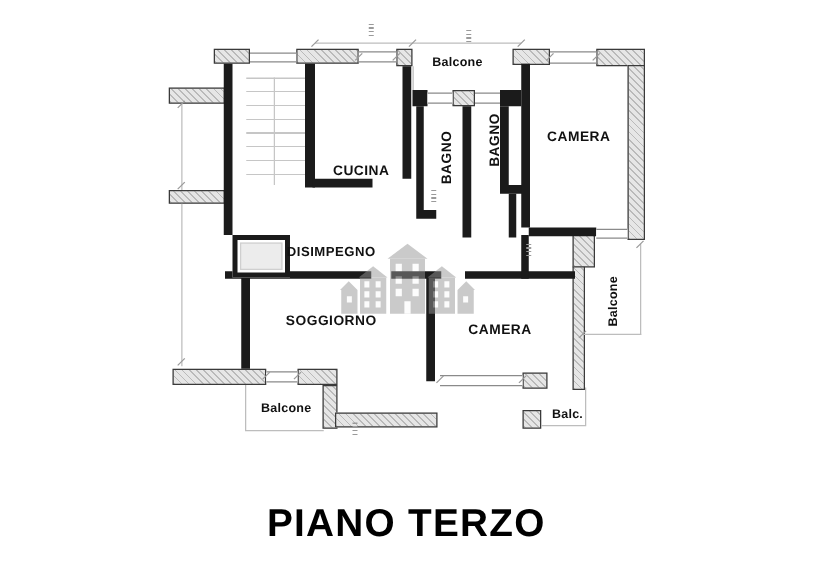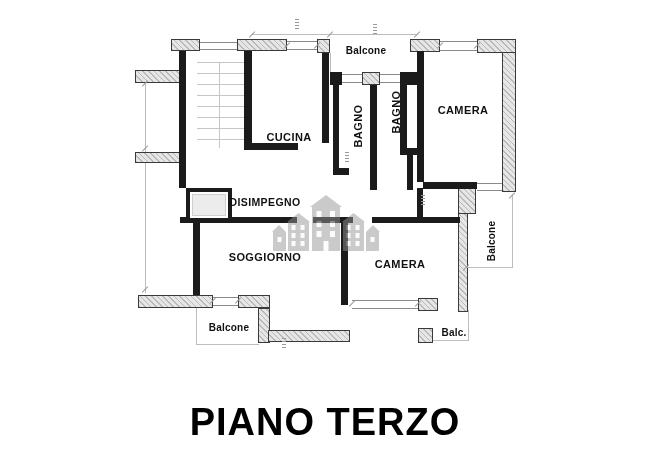--- a/index.html
+++ b/index.html
@@ -24,21 +24,21 @@
   .stairs-mid{position:absolute;left:22px;top:0;width:1px;height:100%;background:#c6c6c6;}
   .elevator{position:absolute;left:186px;top:188px;width:46px;height:34px;border:4px solid #1b1b1b;
             box-sizing:border-box;background:#ffffff;}
   .elevator-cab{position:absolute;left:2px;top:2px;right:2px;bottom:2px;background:#ececec;border:1px solid #cfcfcf;}
   .room-label{position:absolute;font-weight:bold;font-size:11px;color:#111;letter-spacing:.4px;
               transform:translate(-50%,-50%);white-space:nowrap;}
   .balc-label{font-size:10px;letter-spacing:.2px;}
   .rot{transform:translate(-50%,-50%) rotate(-90deg);}
   .watermark{position:absolute;left:272px;top:194px;width:108px;height:58px;opacity:.5;}
   .title{position:absolute;left:0;right:0;top:401px;text-align:center;font-weight:bold;
-         font-size:38px;letter-spacing:1px;color:#000;}
+         font-size:31px;letter-spacing:1px;color:#000;}
 </style>
 </head>
 <body>
 
 <div class="canvas">
 
   <div class="hw" style="left:171px;top:39px;width:29px;height:12px;"></div>
   <div class="hw" style="left:237px;top:39px;width:50px;height:12px;"></div>
   <div class="hw" style="left:317px;top:39px;width:13px;height:14px;"></div>
   <div class="hw" style="left:410px;top:39px;width:30px;height:13px;"></div>

